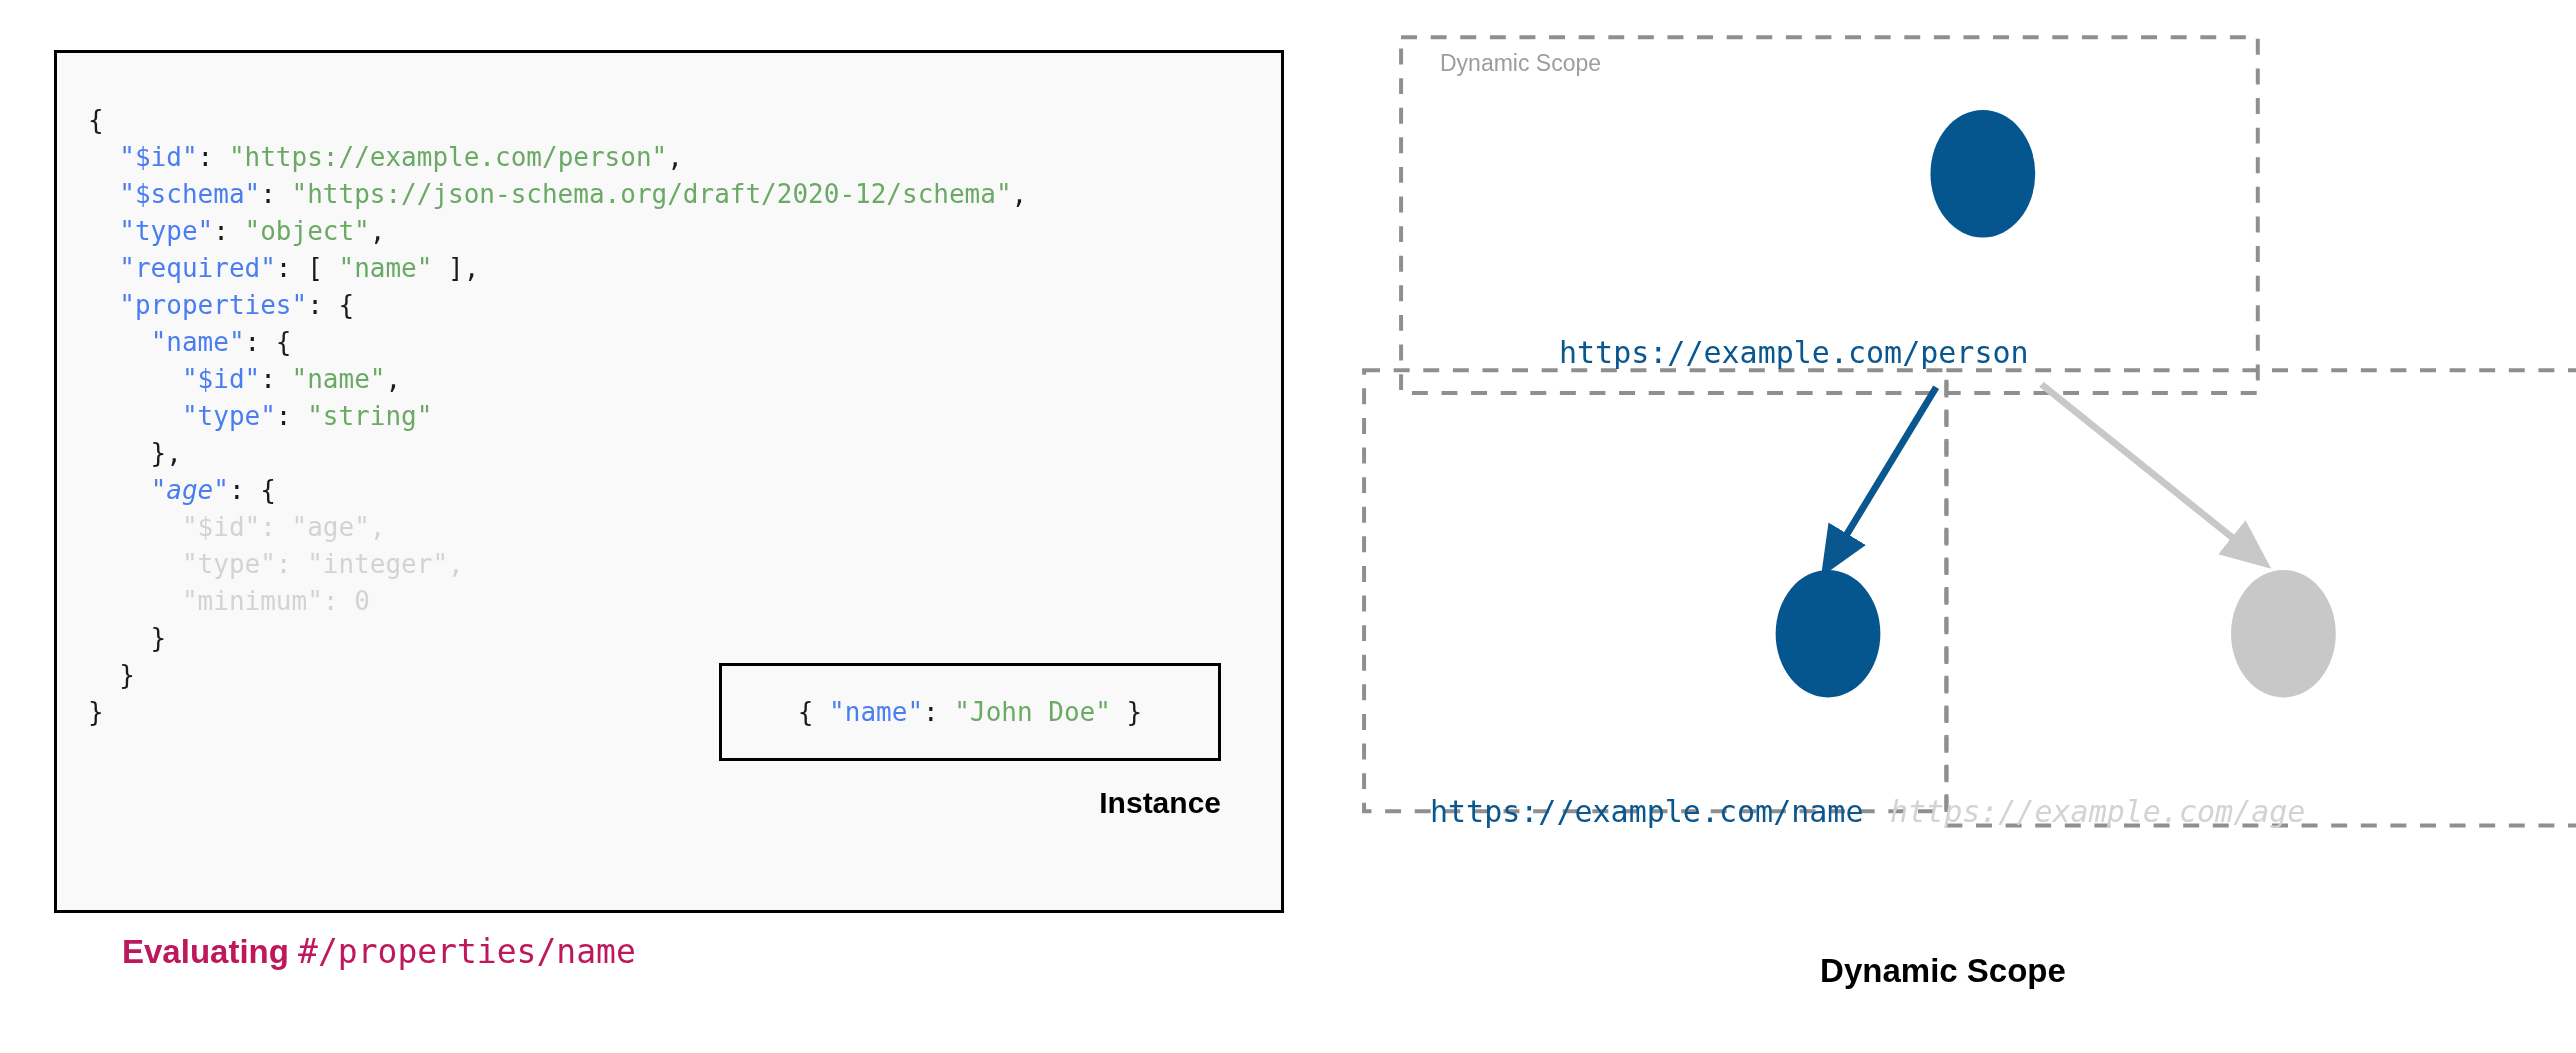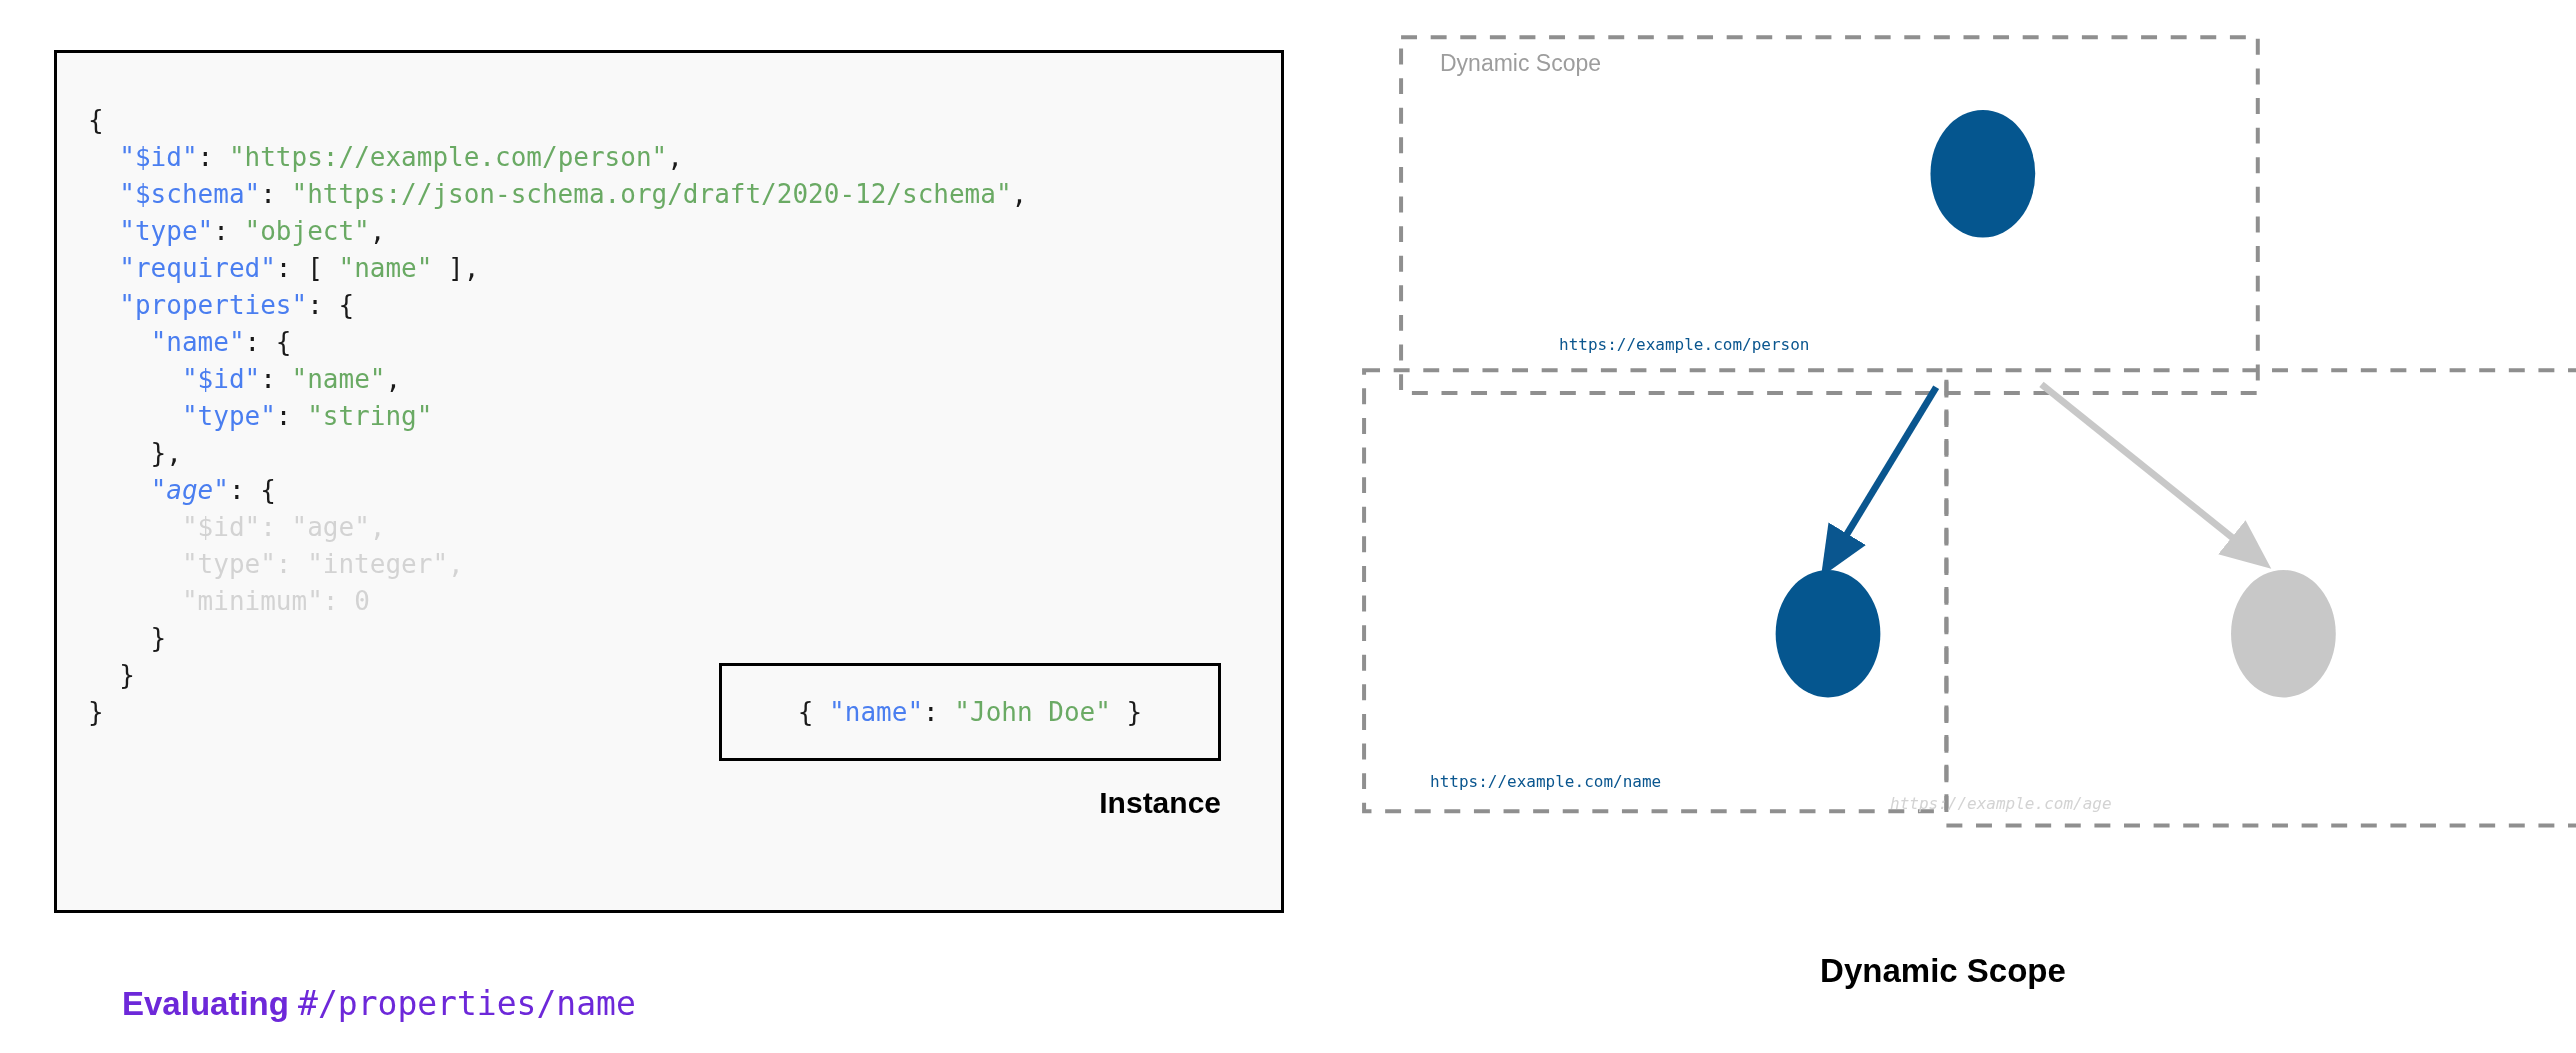--- a/index.html
+++ b/index.html
@@ -75,23 +75,23 @@
     width: 502px;
     text-align: right;
     font-size: 30px;
     font-weight: bold;
     color: #000000;
     font-family: "Liberation Sans", sans-serif;
   }
 
   #schema-caption {
     position: absolute;
-    left: 122px; top: 984px;
+    left: 122px; top: 932px;
     font-size: 33px;
-    color: #6d28d9;
+    color: #be185d;
     white-space: pre;
   }
   #schema-caption .cap-bold {
     font-weight: bold;
     font-family: "Liberation Sans", sans-serif;
   }
   #schema-caption .cap-mono {
     font-family: "DejaVu Sans Mono", "Liberation Mono", monospace;
     font-weight: normal;
   }
@@ -110,21 +110,21 @@
   .scope-box-label {
     position: absolute;
     font-size: 23px;
     color: #9d9d9d;
     font-family: "Liberation Sans", sans-serif;
     white-space: nowrap;
   }
   .node-label {
     position: absolute;
     font-family: "DejaVu Sans Mono", "Liberation Mono", monospace;
-    font-size: 16px;
+    font-size: 30px;
     white-space: nowrap;
   }
   .node-label.active  { color: #0a568f; }
   .node-label.dimmed  { color: #d3d3d3; font-style: italic; }
 
   #scope-caption {
     position: absolute;
     left: 0; top: 952px;
     width: 1266px;
     text-align: center;
@@ -171,18 +171,18 @@
     <line x1="1285" y1="675" x2="1640" y2="960" stroke="#c8c8c8" stroke-width="12" marker-end="url(#arrow-grey)"></line>
 
     <ellipse cx="1182" cy="305" rx="92" ry="112" fill="#05568f"></ellipse>
     <ellipse cx="910" cy="1113" rx="92" ry="112" fill="#05568f"></ellipse>
     <ellipse cx="1710" cy="1113" rx="92" ry="112" fill="#c8c8c8"></ellipse>
   </svg>
 
   <div class="scope-box-label" style="left:130px; top:50px;">Dynamic Scope</div>
 
   <div class="node-label active" style="left:249px; top:335px;">https://example.com/person</div>
-  <div class="node-label active" style="left:120px; top:772px;">https://example.com/name</div>
+  <div class="node-label active" style="left:120px; top:794px;">https://example.com/name</div>
   <div class="node-label dimmed" style="left:580px; top:794px;">https://example.com/age</div>
 
   <div id="scope-caption">Dynamic Scope</div>
 </div>
 
 
 </body></html>

